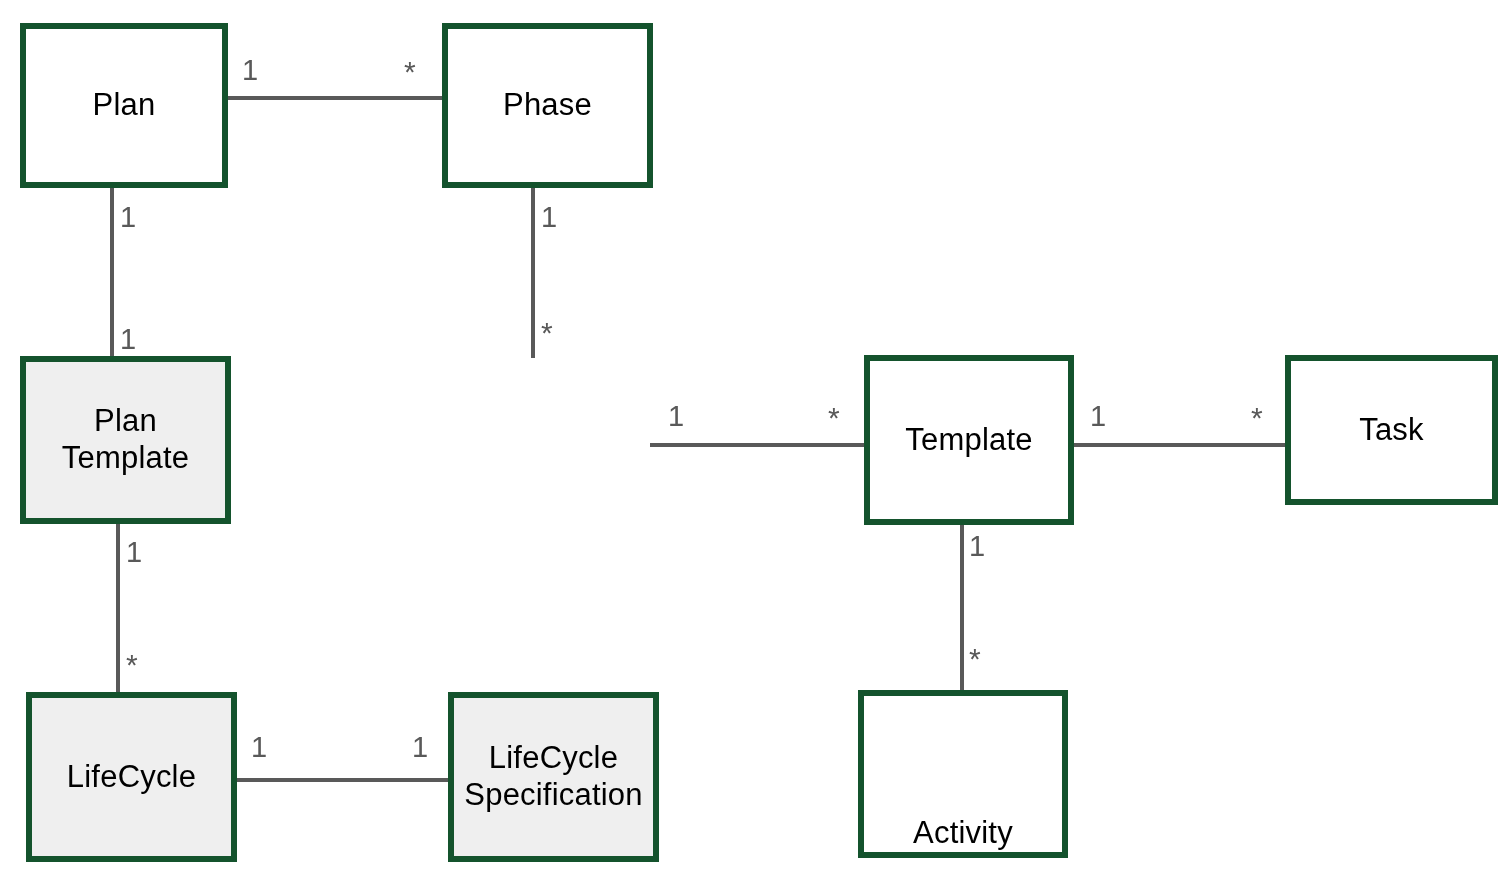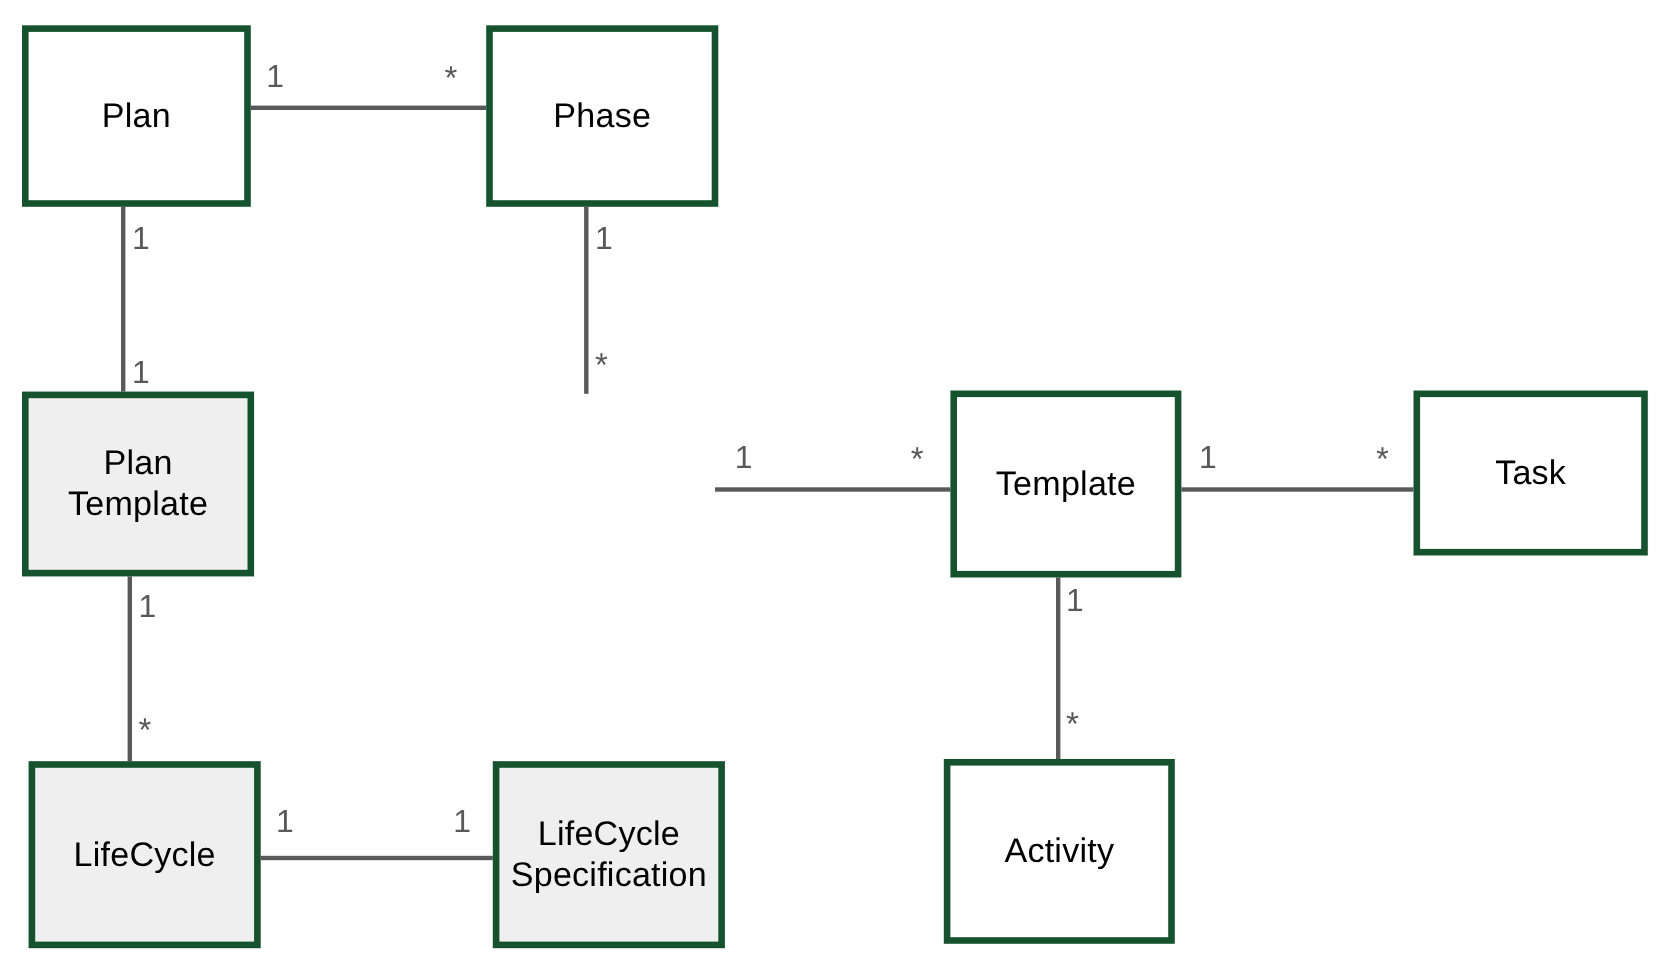--- a/index.html
+++ b/index.html
@@ -123,17 +123,17 @@
 
   <div class="uml-box fill-gray" style="left:26px; top:692px; width:211px; height:170px;">
     <span class="box-label">LifeCycle</span>
   </div>
 
   <div class="uml-box fill-gray" style="left:448px; top:692px; width:211px; height:170px;">
     <span class="box-label">LifeCycle
 Specification</span>
   </div>
 
-  <div class="uml-box fill-white" style="left:858px; top:690px; width:210px; height:168px;">
+  <div class="uml-box fill-white" style="left:858px; top:690px; width:210px; height:168px;align-items:flex-end;">
     <span class="box-label">Activity</span>
   </div>
 
 </div>
 
 </body></html>

